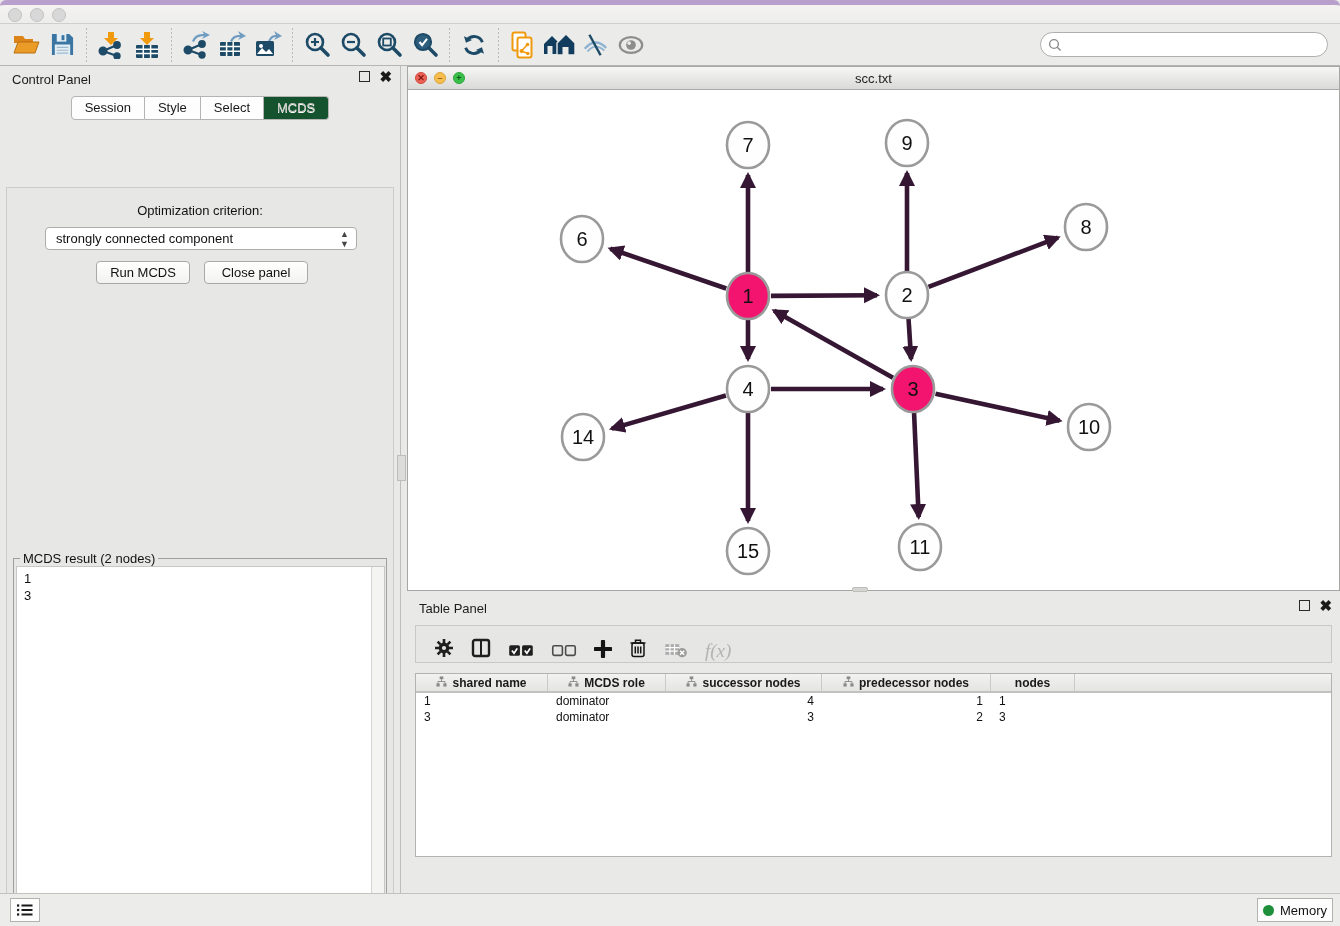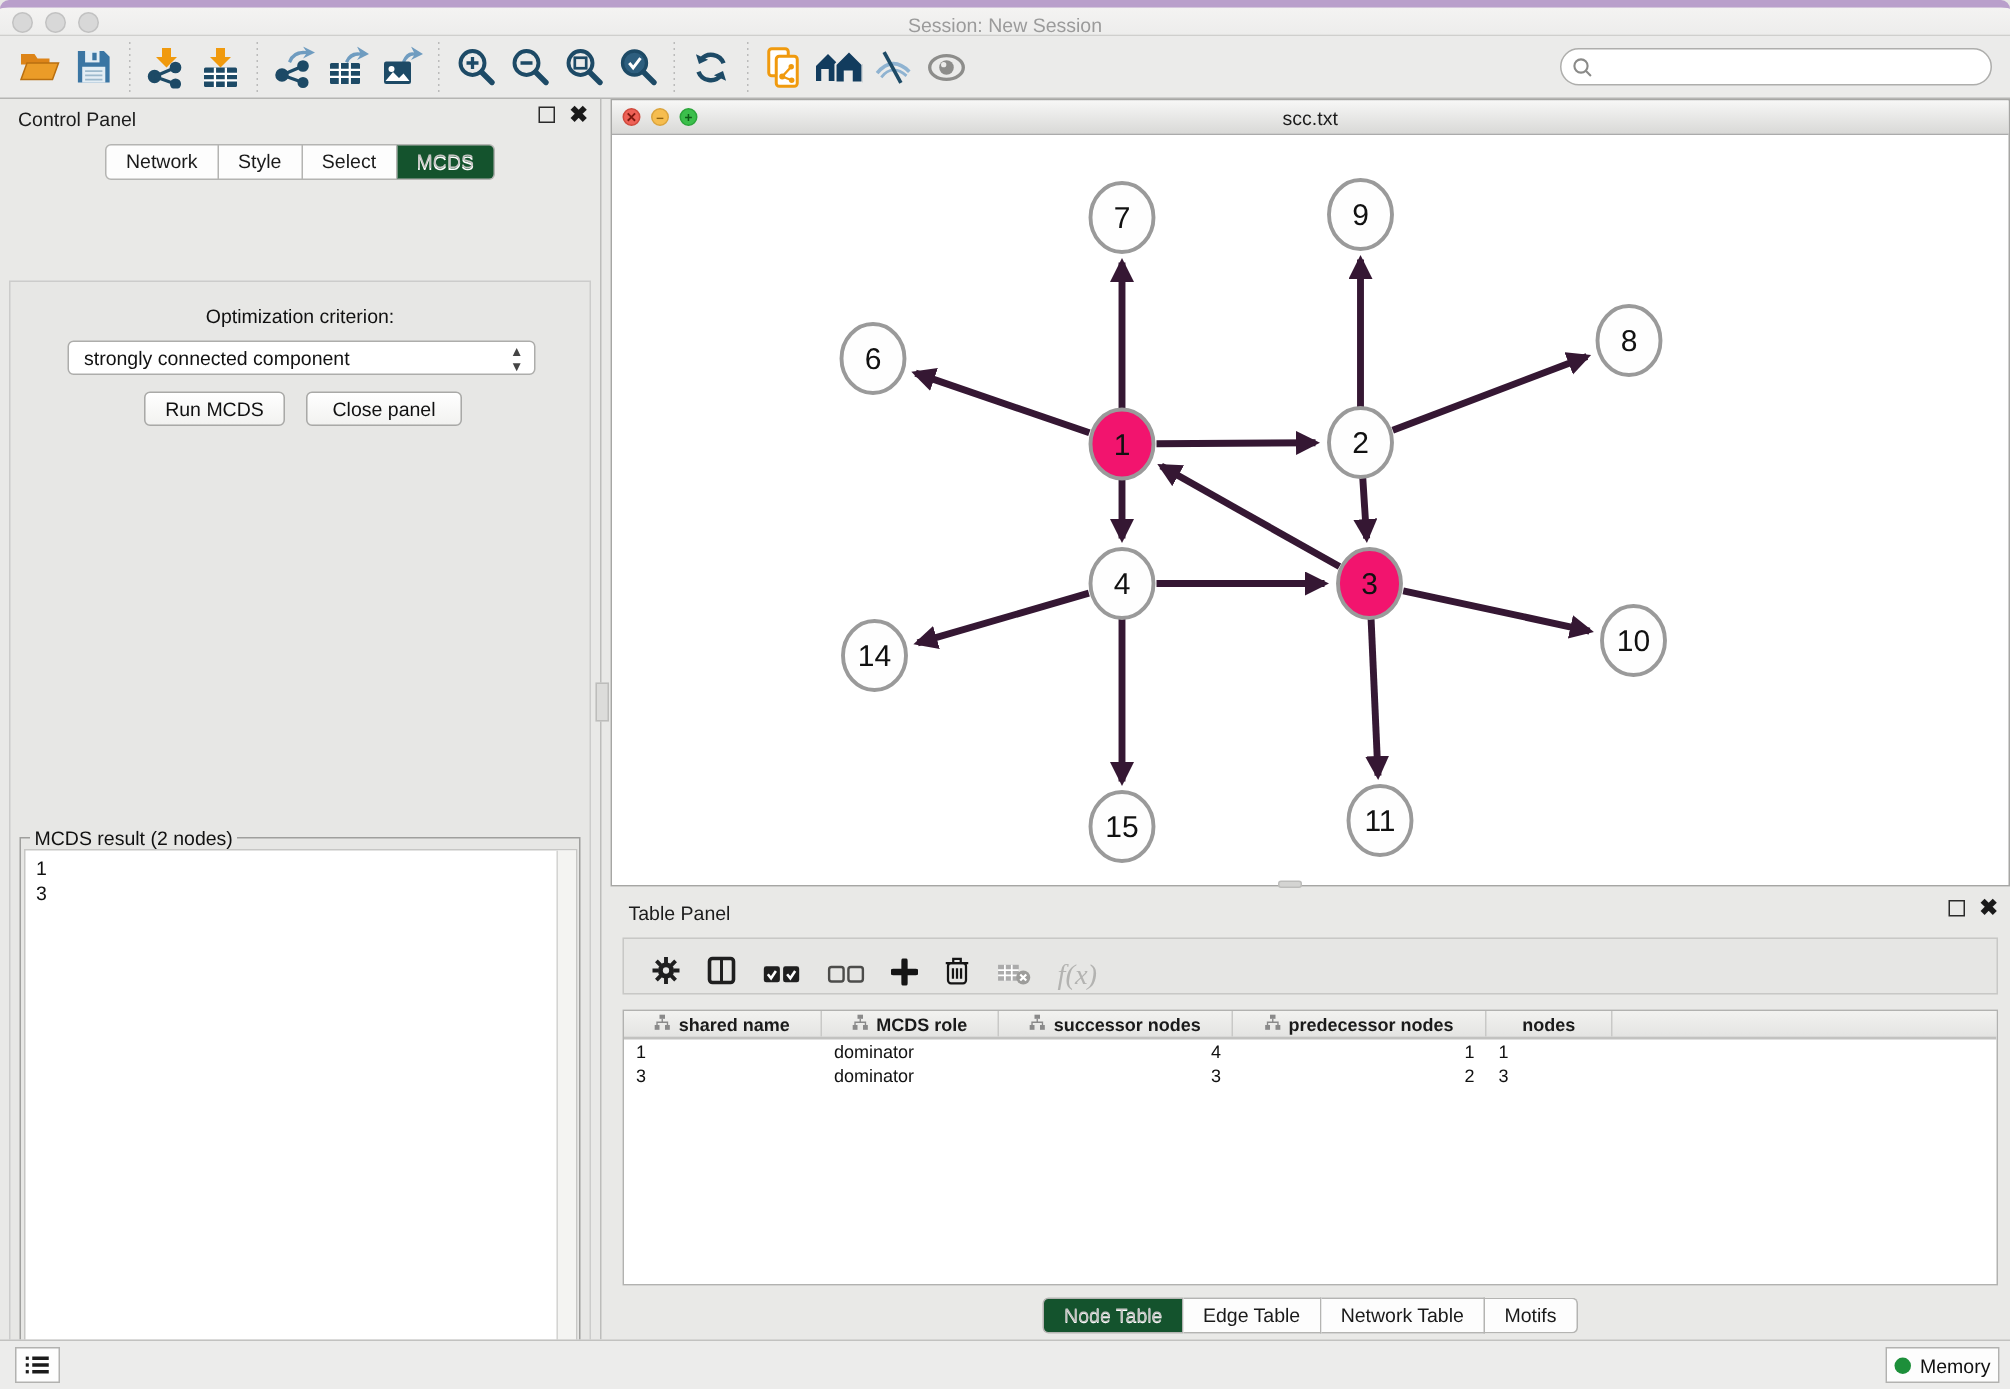--- a/index.html
+++ b/index.html
@@ -110,21 +110,20 @@
     gap:6px; font-size:13px; color:#111; position:absolute; }
   #memory-dot { width:11px; height:11px; border-radius:50%; background:#1d8f3a; }
 </style>
 </head>
 <body>
 
 <div id="titlebar" class="abs">
   <span class="tl-dot" style="left:8px"></span>
   <span class="tl-dot" style="left:30px"></span>
   <span class="tl-dot" style="left:52px"></span>
-  <div id="app-title" class="abs">Session: New Session</div>
 </div>
 
 <div id="toolbar" class="abs">
   <div class="tbtn">
     <svg width="28" height="26" viewBox="0 0 28 26">
         <path d="M2 4h9l2 3h8v4H2Z" fill="#dd8418"></path>
         <path d="M2 21 6 10h21l-4 11Z" fill="#eb9c28" stroke="#b96f10"></path>
       </svg>
   </div>
   <div class="tbtn">
@@ -276,21 +275,21 @@
 
 <div id="control-panel" class="abs">
   <div id="cp-header">
     <div id="cp-title">Control Panel</div>
     <div class="win-btns">
       <span class="float-btn"></span>
       <span class="close-btn">✖</span>
     </div>
   </div>
   <div class="seg-tabs" id="cp-tabs">
-      <span class="seg">Network</span>
+      <span class="seg">Session</span>
       <span class="seg">Style</span>
       <span class="seg">Select</span>
       <span class="seg selected">MCDS</span>
     </div>
   <div id="cp-body" class="abs">
     <div id="criterion-select" class="abs">
       <span>strongly connected component</span>
       <span id="criterion-chevrons">▲<br>▼</span>
     </div>
     <div id="opt-label" class="abs">Optimization criterion:</div>
@@ -517,26 +516,20 @@
         </div>
         <div class="trow">
           <div class="td" style="width: 132px; text-align: left;">3</div>
           <div class="td" style="width: 118px; text-align: left;">dominator</div>
           <div class="td" style="width: 156px; text-align: right;">3</div>
           <div class="td" style="width: 169px; text-align: right;">2</div>
           <div class="td" style="width: 84px; text-align: left;">3</div>
         </div>
       </div>
   </div>
-  <div id="tp-tabs" class="seg-tabs">
-      <span class="seg selected">Node Table</span>
-      <span class="seg">Edge Table</span>
-      <span class="seg">Network Table</span>
-      <span class="seg">Motifs</span>
-    </div>
 </div>
 
 <div id="status-bar" class="abs">
   <div id="taskmgr-btn" class="abs">
     <svg width="16" height="14" viewBox="0 0 16 14">
         <g stroke="#1a1a1a" stroke-width="2.2">
           <path d="M4.5 2.5h11M4.5 7h11M4.5 11.5h11"></path>
         </g>
         <g fill="#1a1a1a">
           <rect x="0" y="1.4" width="2.2" height="2.2"></rect>

